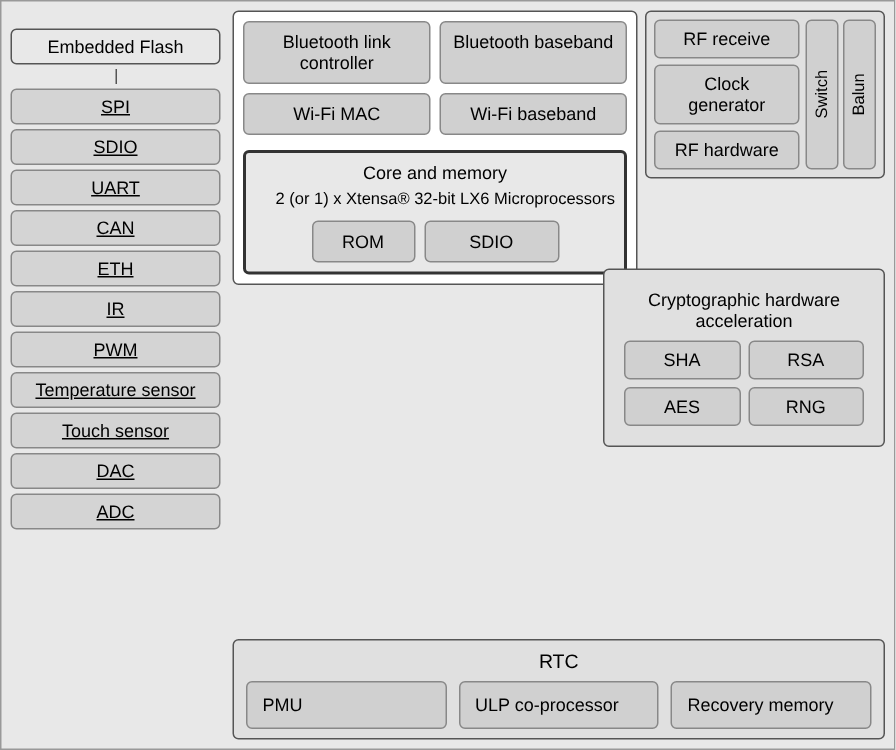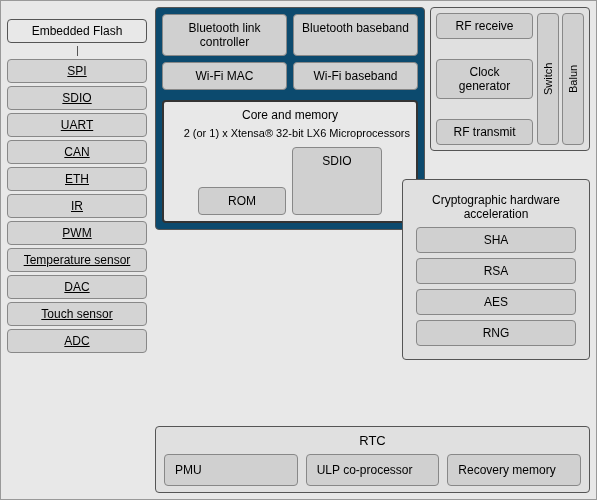--- a/index.html
+++ b/index.html
@@ -58,21 +58,21 @@
       font-size: 12px;
       text-decoration: underline;
     }
 
     
     .center-top {
       position: absolute;
       left: 154px;
       top: 6px;
       width: 270px;
-      background: #0c4a6e;
+      background: #ffffff;
       border: 1.5px solid #555;
       border-radius: 4px;
       padding: 6px;
       display: flex;
       flex-direction: column;
       gap: 6px;
     }
 
     .bt-row {
       display: flex;
@@ -138,21 +138,21 @@
       border: 1.5px solid #555;
       border-radius: 4px;
       padding: 5px;
       display: flex;
       gap: 4px;
     }
 
     .rf-main {
       display: flex;
       flex-direction: column;
-      gap: 20px;
+      gap: 4px;
       flex: 1;
     }
 
     .rf-block {
       background: #d0d0d0;
       border: 1px solid #888;
       border-radius: 4px;
       padding: 5px 6px;
       text-align: center;
       font-size: 12px;
@@ -193,21 +193,21 @@
     }
 
     .crypto-title {
       text-align: center;
       font-size: 12px;
       margin-bottom: 6px;
     }
 
     .crypto-grid {
       display: grid;
-      grid-template-columns: 1fr;
+      grid-template-columns: 1fr 1fr;
       gap: 5px;
     }
 
     .crypto-item {
       background: #d0d0d0;
       border: 1px solid #888;
       border-radius: 4px;
       padding: 5px;
       text-align: center;
       font-size: 12px;
@@ -257,50 +257,50 @@
     </div>
     <div class="connector-line"></div>
     <div class="small-block">SPI</div>
     <div class="small-block">SDIO</div>
     <div class="small-block">UART</div>
     <div class="small-block">CAN</div>
     <div class="small-block">ETH</div>
     <div class="small-block">IR</div>
     <div class="small-block">PWM</div>
     <div class="small-block">Temperature sensor</div>
+    <div class="small-block">Touch sensor</div>
     <div class="small-block">DAC</div>
-    <div class="small-block">Touch sensor</div>
     <div class="small-block">ADC</div>
   </div>
 
   <div class="center-top">
     <div class="bt-row">
       <div class="bt-block">Bluetooth link controller</div>
       <div class="bt-block">Bluetooth baseband</div>
     </div>
     <div class="wifi-row">
       <div class="bt-block">Wi-Fi MAC</div>
       <div class="bt-block">Wi-Fi baseband</div>
     </div>
     <div class="core-memory">
       <div class="core-title">Core and memory</div>
       <div class="core-desc">2 (or 1) x Xtensa® 32-bit LX6 Microprocessors</div>
       <div class="rom-sram-row">
-        <div class="bt-block" style="flex:none;width:88px;margin-top:40px;">ROM</div>
+        <div class="bt-block" style="flex:none;width:69px;">ROM</div>
         <div class="bt-block" style="flex:none;width:90px;">SDIO</div>
       </div>
     </div>
   </div>
 
   <div class="right-col">
     <div class="rf-outer">
       <div class="rf-main">
         <div class="rf-block">RF receive</div>
         <div class="rf-block">Clock generator</div>
-        <div class="rf-block">RF transmit</div>
+        <div class="rf-block">RF hardware</div>
       </div>
       <div class="rf-side">
         <div class="rf-side-block">Switch</div>
         <div class="rf-side-block">Balun</div>
       </div>
     </div>
   </div>
 
   <div class="crypto-block">
     <div class="crypto-title">Cryptographic hardware acceleration</div>

